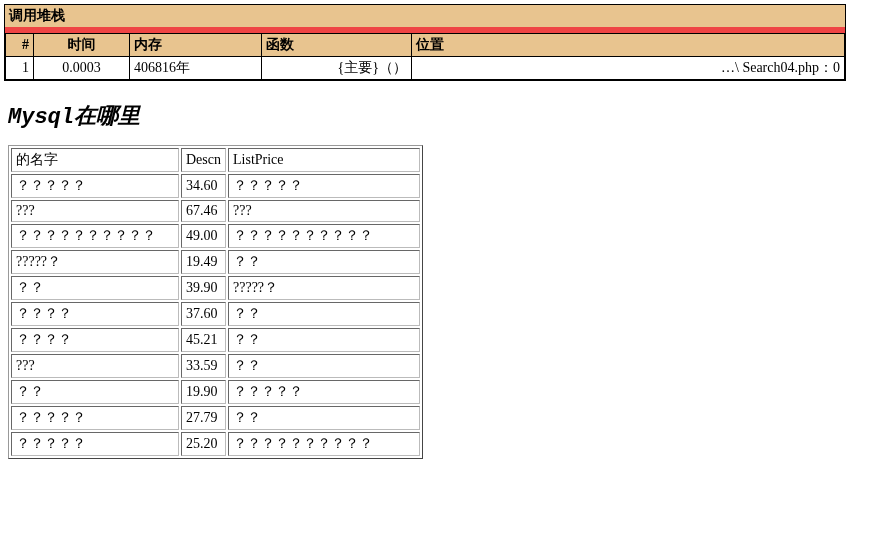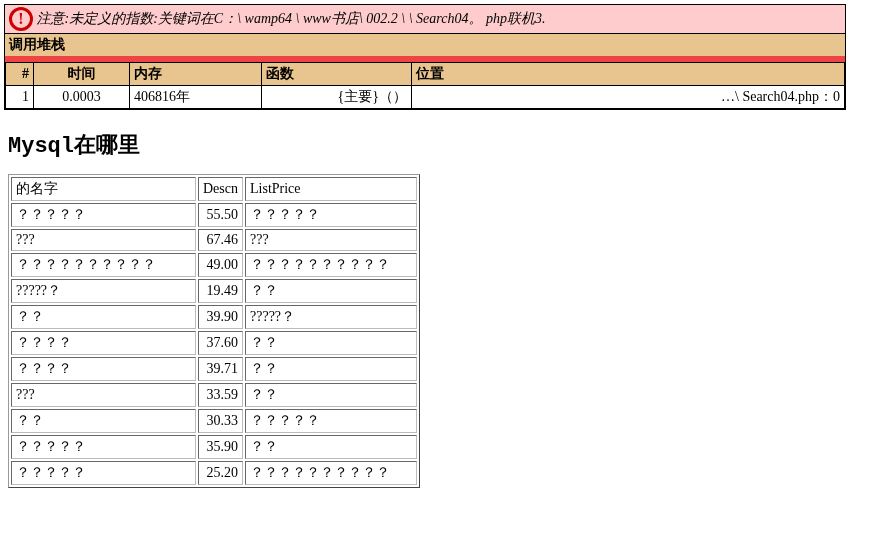--- a/index.html
+++ b/index.html
@@ -12,38 +12,32 @@
     .error-msg { vertical-align: middle; font-style: italic; }
     .error-stack-header { background: #e8c48f; border-bottom: 6px solid #ef4444; padding: 2px 4px; font-weight: bold; }
     .stack-table { width: 100%; border-collapse: collapse; }
     .stack-table th { background: #e8c48f; border: 1px solid #000; padding: 2px 4px; text-align: left; font-weight: bold; }
     .stack-table td { border: 1px solid #000; padding: 2px 4px; background: #fff; text-align: right; }
     .stack-table .num-col { width: 28px; text-align: right; }
     .stack-table .time-col { width: 96px; text-align: center; }
     .stack-table .mem-col { width: 132px; text-align: left; }
     .stack-table .func-col { width: 150px; }
     
-    .page-title { font-size: 22px; margin: 20px 0 14px 4px; font-family: "Courier New", "SimSun", monospace; }
+    .page-title { font-size: 22px; margin: 20px 0 14px 4px; font-family: "Courier New", "SimSun", monospace; font-style: italic; }
     
     .data-table { border-collapse: separate; border-spacing: 2px; border: 1px outset #999; margin-left: 4px; }
     .data-table th, .data-table td { border: 1px inset #bbb; padding: 2px 4px; font-weight: normal; text-align: left; }
-    .data-table .col-name { width: 185px; }
-    .data-table .col-desc { width: 44px; text-align: right; }
-    .data-table .col-price { width: 172px; }
+    .data-table .col-name { width: 168px; }
+    .data-table .col-desc { width: 44px; }
+    .data-table .col-price { width: 192px; }
   </style>
 </head>
 <body>
 
 <div class="error-box">
-  <div class="error-header">
-    <span class="error-icon-wrap">
-      <span class="error-icon">!</span>
-    </span>
-    <span class="error-msg">注意:未定义的指数:关键词在C：\ wamp64 \ www书店\ 002.2 \ \ Search04。 php联机3.</span>
-  </div>
   <div class="error-stack-header">调用堆栈</div>
   <table class="stack-table">
     <thead>
       <tr>
         <th class="num-col">#</th>
         <th class="time-col">时间</th>
         <th class="mem-col">内存</th>
         <th class="func-col">函数</th>
         <th>位置</th>
       </tr>
@@ -66,21 +60,21 @@
   <thead>
     <tr>
       <th class="col-name">的名字</th>
       <th class="col-desc">Descn</th>
       <th class="col-price">ListPrice</th>
     </tr>
   </thead>
   <tbody id="result-body">
   <tr>
         <td class="col-name">？？？？？</td>
-        <td class="col-desc">55.50</td>
+        <td class="col-desc">34.60</td>
         <td class="col-price">？？？？？</td>
       </tr>
       <tr>
         <td class="col-name">???</td>
         <td class="col-desc">67.46</td>
         <td class="col-price">???</td>
       </tr>
       <tr>
         <td class="col-name">？？？？？？？？？？</td>
         <td class="col-desc">49.00</td>
@@ -96,36 +90,36 @@
         <td class="col-desc">39.90</td>
         <td class="col-price">?????？</td>
       </tr>
       <tr>
         <td class="col-name">？？？？</td>
         <td class="col-desc">37.60</td>
         <td class="col-price">？？</td>
       </tr>
       <tr>
         <td class="col-name">？？？？</td>
-        <td class="col-desc">39.71</td>
+        <td class="col-desc">45.21</td>
         <td class="col-price">？？</td>
       </tr>
       <tr>
         <td class="col-name">???</td>
         <td class="col-desc">33.59</td>
         <td class="col-price">？？</td>
       </tr>
       <tr>
         <td class="col-name">？？</td>
-        <td class="col-desc">30.33</td>
+        <td class="col-desc">19.90</td>
         <td class="col-price">？？？？？</td>
       </tr>
       <tr>
         <td class="col-name">？？？？？</td>
-        <td class="col-desc">35.90</td>
+        <td class="col-desc">27.79</td>
         <td class="col-price">？？</td>
       </tr>
       <tr>
         <td class="col-name">？？？？？</td>
         <td class="col-desc">25.20</td>
         <td class="col-price">？？？？？？？？？？</td>
       </tr>
     </tbody>
 </table>
 

